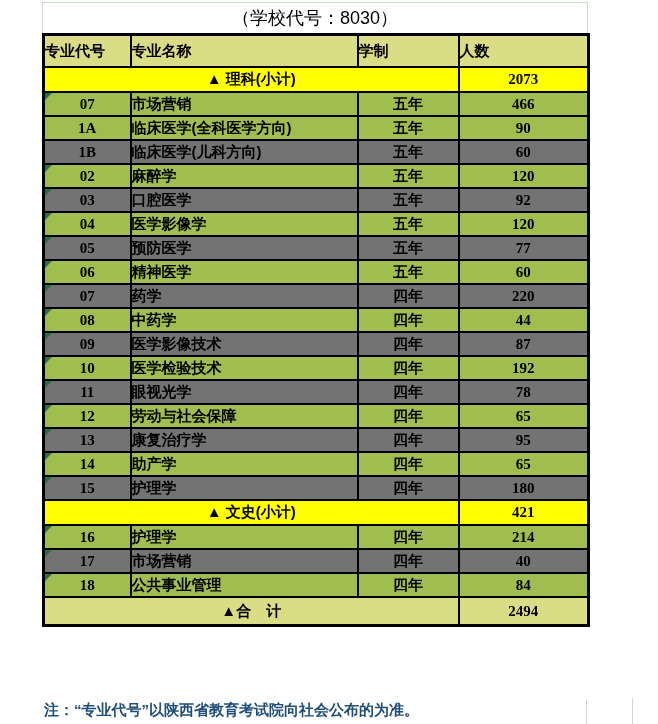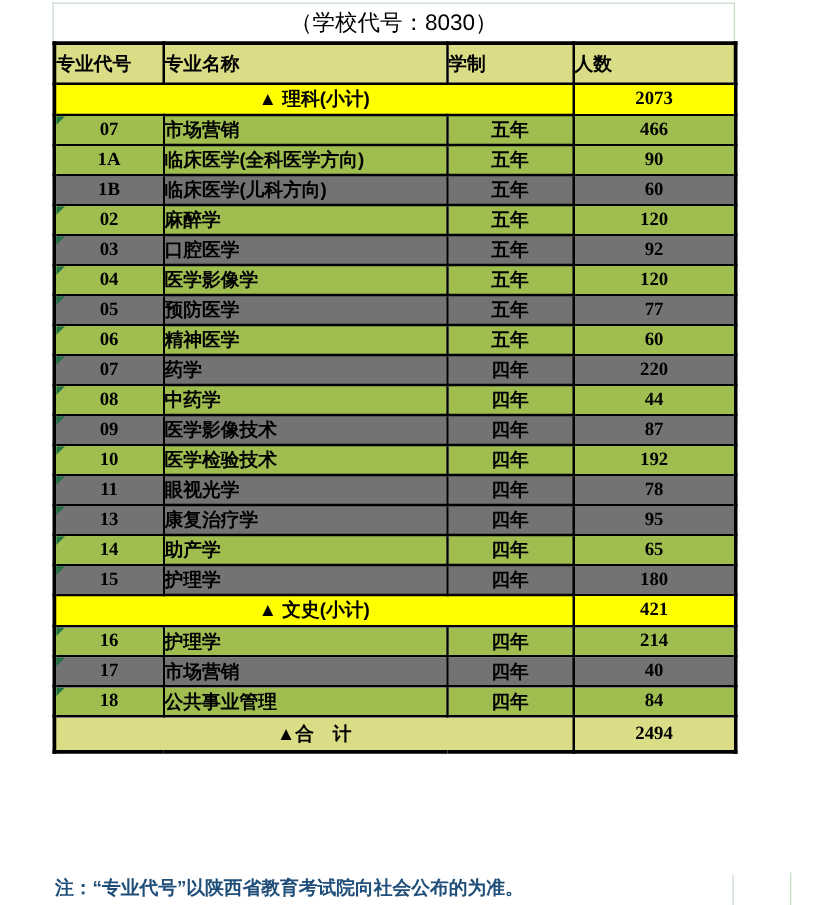--- a/index.html
+++ b/index.html
@@ -163,20 +163,26 @@
         <td class="name">医学检验技术</td>
         <td class="years">四年</td>
         <td class="num">192</td>
       </tr>
       <tr class="data white">
         <td class="code"><span class="flag"></span><span>11</span></td>
         <td class="name">眼视光学</td>
         <td class="years">四年</td>
         <td class="num">78</td>
       </tr>
+      <tr class="data green">
+        <td class="code"><span class="flag"></span><span>12</span></td>
+        <td class="name">劳动与社会保障</td>
+        <td class="years">四年</td>
+        <td class="num">65</td>
+      </tr>
       <tr class="data white">
         <td class="code"><span class="flag"></span><span>13</span></td>
         <td class="name">康复治疗学</td>
         <td class="years">四年</td>
         <td class="num">95</td>
       </tr>
       <tr class="data green">
         <td class="code"><span class="flag"></span><span>14</span></td>
         <td class="name">助产学</td>
         <td class="years">四年</td>

